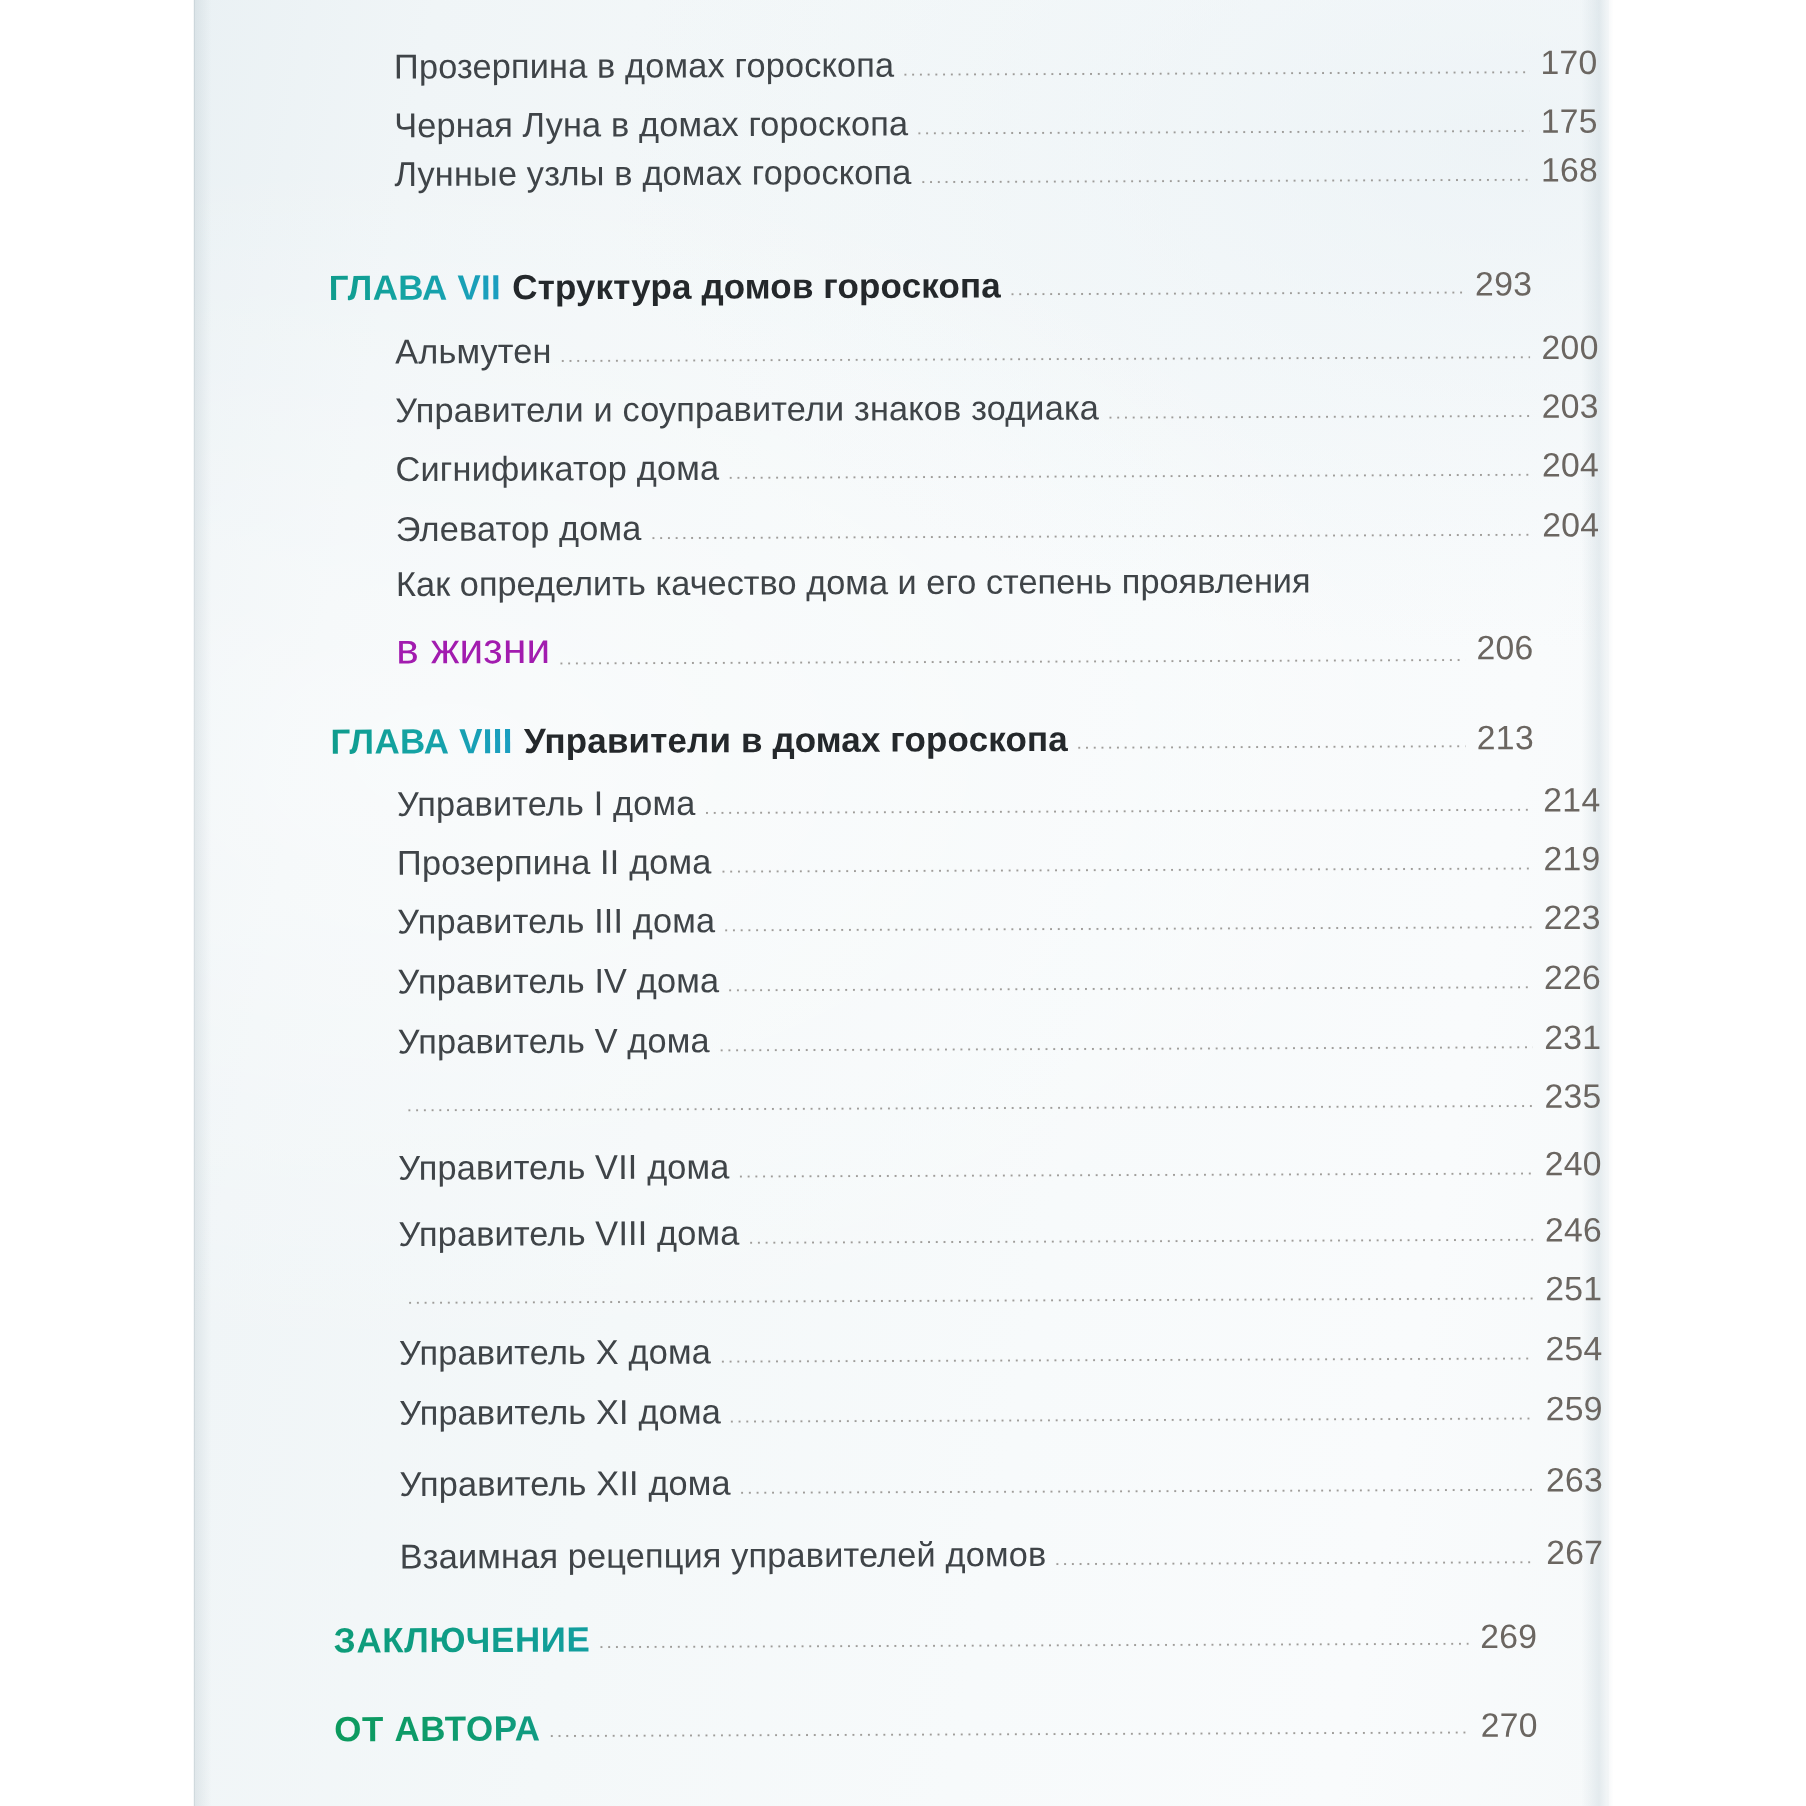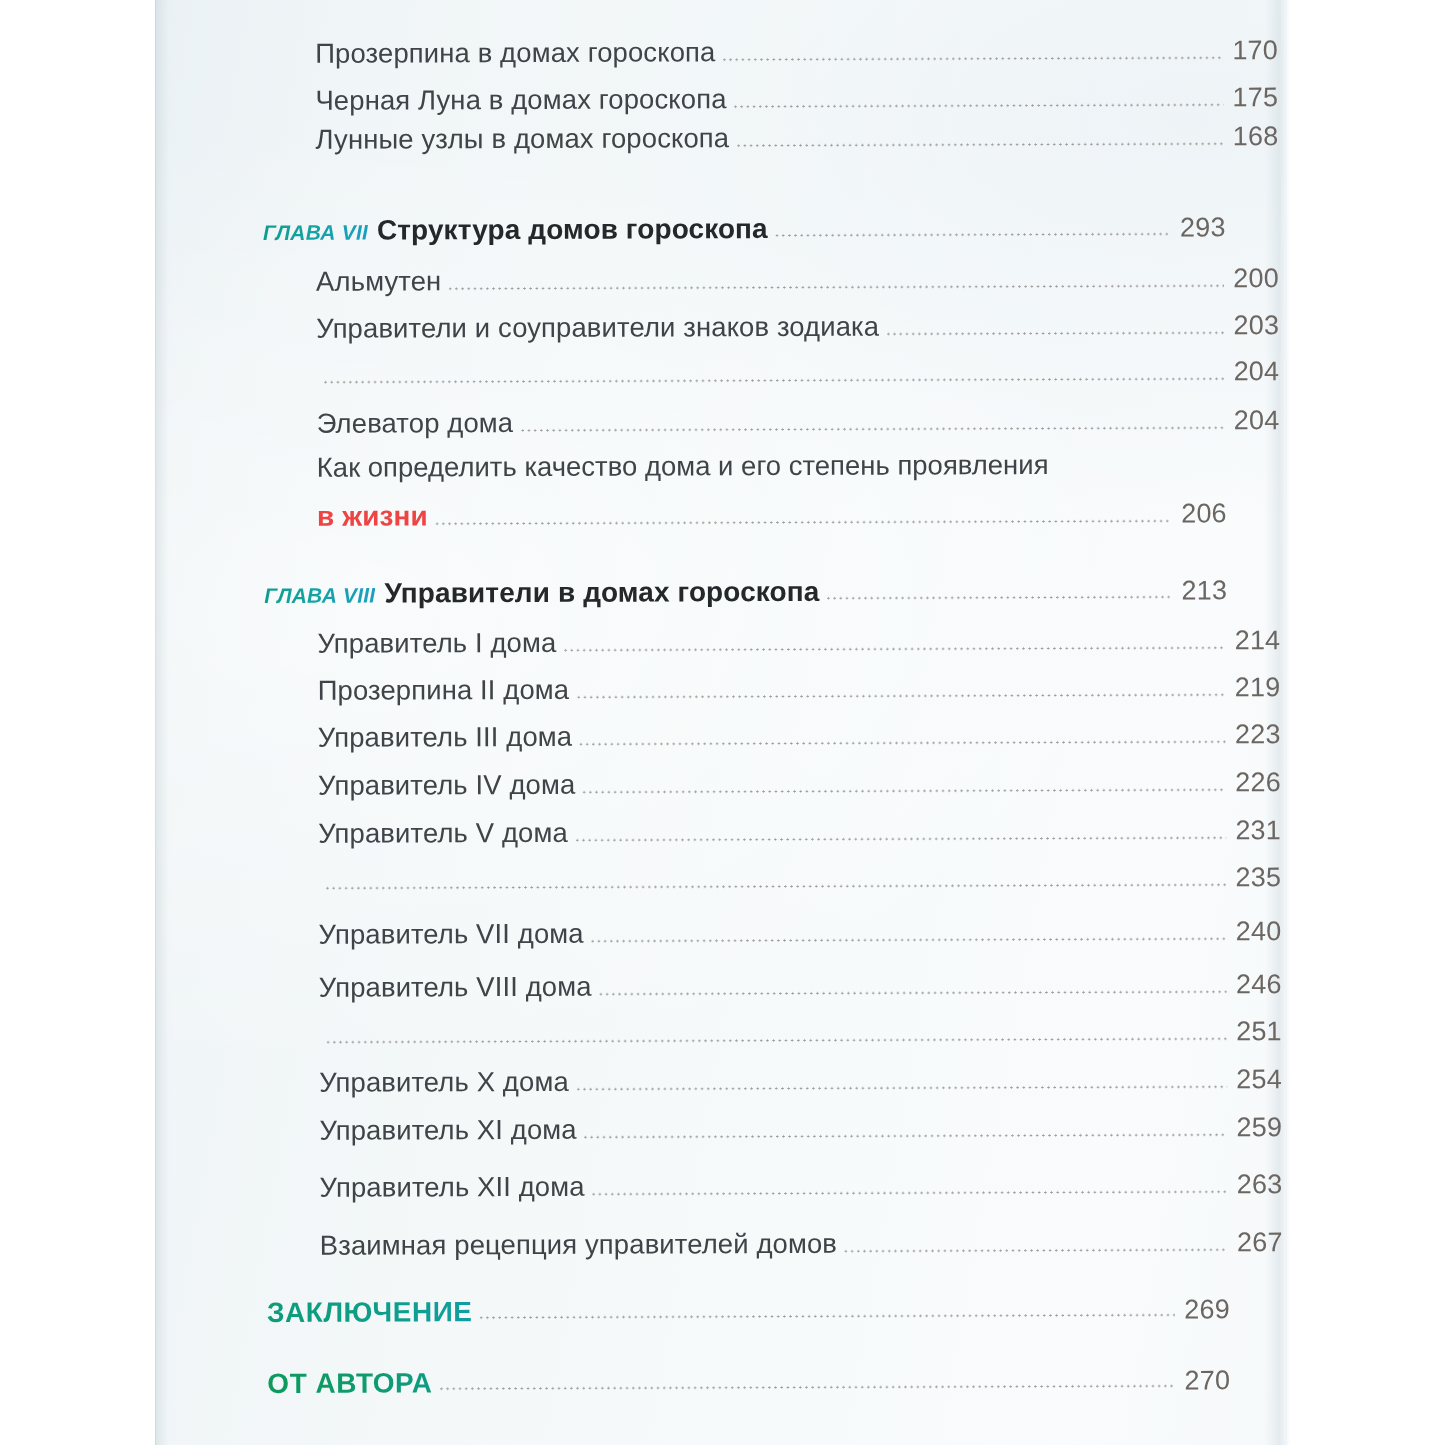--- a/index.html
+++ b/index.html
@@ -120,29 +120,28 @@
     font-size: 27.5px;
     font-weight: 400;
     letter-spacing: 0.1px;
   }
   .entry { padding-left: 53px; }          
   .entry .leader { margin-bottom: 7px; }
 
   
   .chapter .chap-no {
     flex: 0 0 auto;
-    font-size: 21px;
+    font-size: 28px;
     font-weight: 700;
     letter-spacing: 0.2px;
     background: linear-gradient(95deg, #0f9c8c 0%, #14a3a3 45%, #1b9ec2 100%);
     -webkit-background-clip: text;
     background-clip: text;
     color: transparent;
     margin-right: 9px;
-    font-style: italic;
   }
   .chapter .chap-title {
     flex: 0 0 auto;
     color: #24282b;
     font-size: 28px;
     font-weight: 700;
     letter-spacing: 0.1px;
   }
   .chapter .leader { margin-bottom: 8px; }
   .chapter .pagenum { font-weight: 400; }
@@ -176,23 +175,22 @@
     white-space: nowrap;
     margin-bottom: 17px;
   }
   .entry.wrap .line2 {
     display: flex;
     align-items: baseline;
     width: 915px;
   }
   .entry.wrap .line2 .label {
     flex: 0 0 auto;
-    color: #ef4444;
-    font-size: 28px;
-    font-weight: bold;
+    color: #a21caf;
+    font-size: 34px;
   }
 
   
   #toc { transform: rotate(-0.22deg); transform-origin: 0 0; }
 </style>
 </head>
 <body>
 
 <div id="stage">
   <div id="page-sheet"></div>
@@ -226,20 +224,21 @@
         <span class="label">Альмутен</span>
         <span class="leader"></span>
         <span class="pagenum">200</span>
       </div>
       <div class="toc-row entry" style="top: 313px; margin-left: 0px;">
         <span class="label">Управители и соуправители знаков зодиака</span>
         <span class="leader"></span>
         <span class="pagenum">203</span>
       </div>
       <div class="toc-row entry" style="top: 360px; margin-left: 0px;">
+        <span class="label">Сигнификатор дома</span>
         <span class="leader"></span>
         <span class="pagenum">204</span>
       </div>
       <div class="toc-row entry" style="top: 408px; margin-left: 0px;">
         <span class="label">Элеватор дома</span>
         <span class="leader"></span>
         <span class="pagenum">204</span>
       </div>
       <div class="entry wrap" style="position: absolute; top: 452px; width: 968px;">
         <span class="label-line1">Как определить качество дома и его степень проявления</span>

